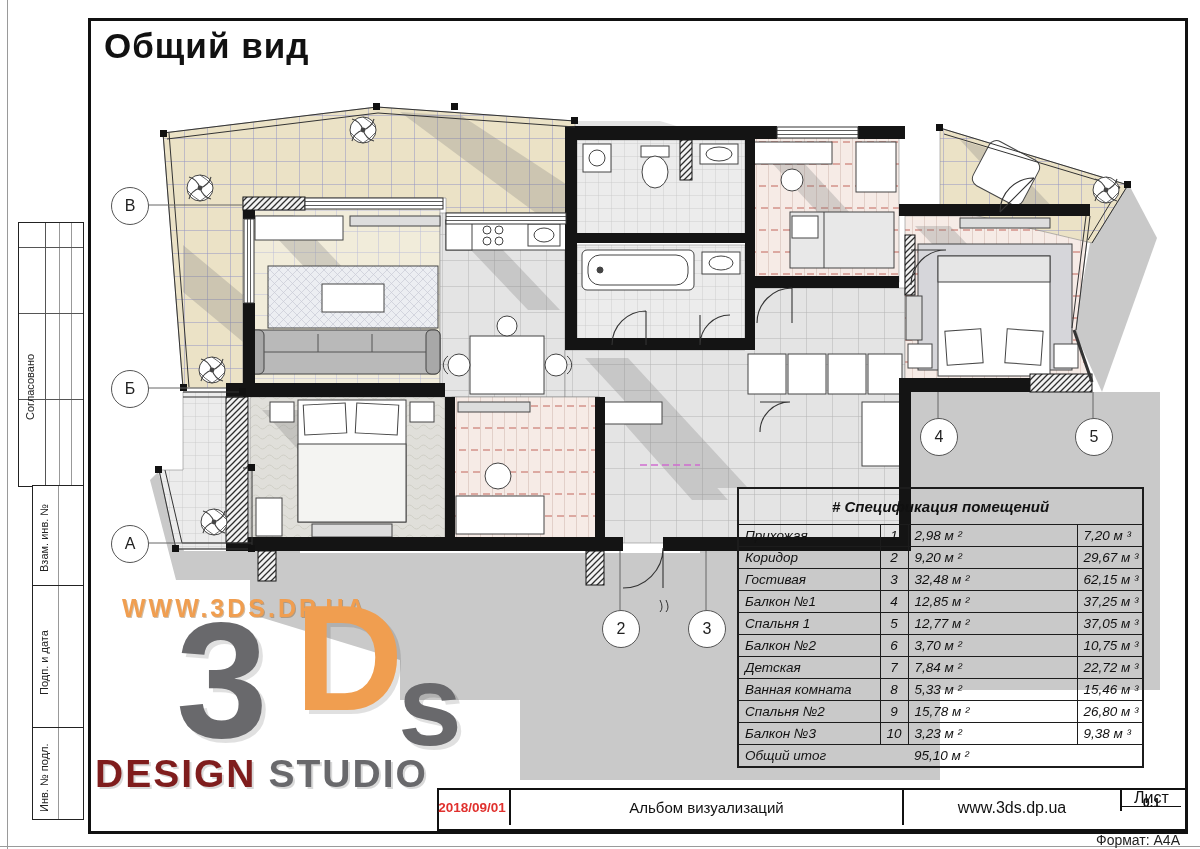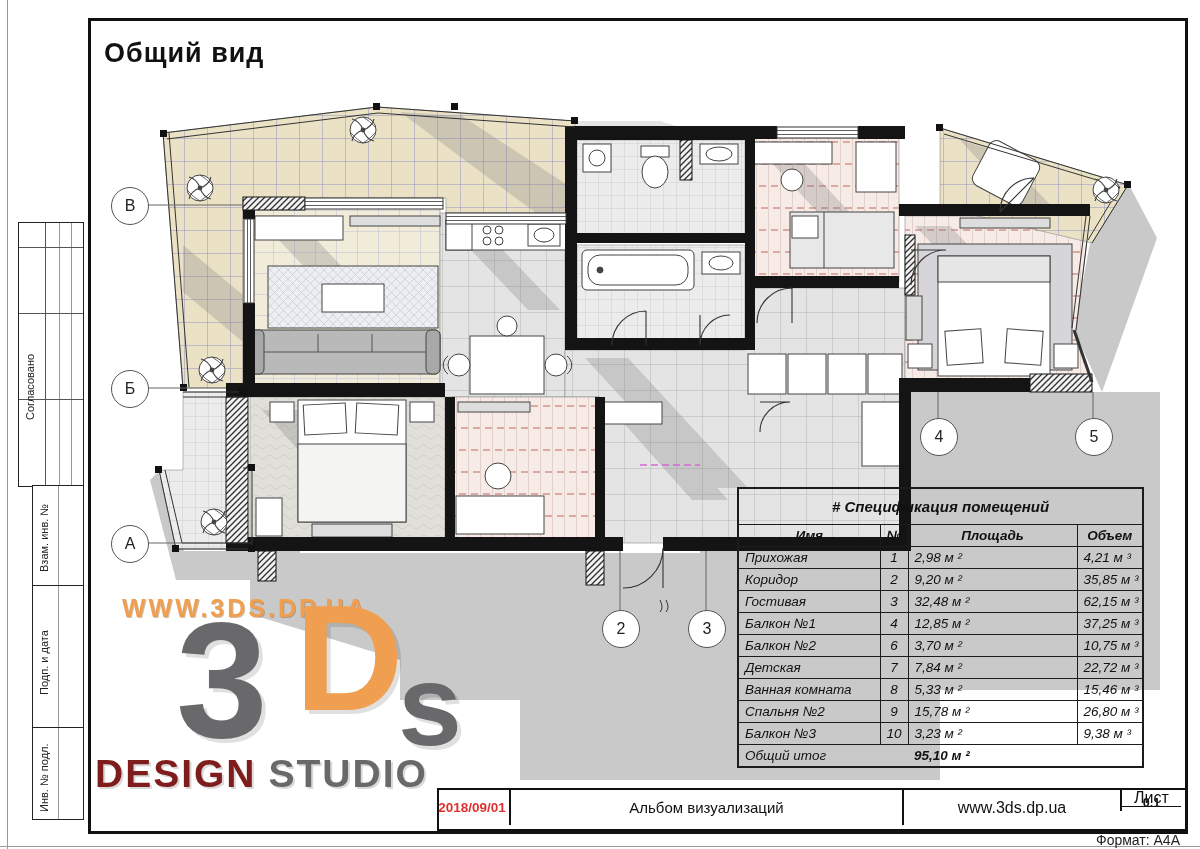--- a/index.html
+++ b/index.html
@@ -4,21 +4,21 @@
 <style>
   html,body{margin:0;padding:0;background:#fff;}
   .page{position:relative;width:1200px;height:849px;background:#fff;overflow:hidden;
         font-family:"Liberation Sans",sans-serif;color:#111;}
   .abs{position:absolute;}
   svg{display:block;}
   
   .frame{left:88px;top:18px;width:1094px;height:810px;border:3px solid #111;z-index:6;pointer-events:none;}
   .margin-line-left{left:7px;top:0;width:1px;height:849px;background:#9a9a9a;}
   .margin-line-bottom{left:0;top:846px;width:1200px;height:1px;background:#9a9a9a;}
-  .page-title{left:104px;top:38px;font-size:27px;font-weight:bold;letter-spacing:1px;z-index:7;}
+  .page-title{left:104px;top:26px;font-size:35px;font-weight:bold;letter-spacing:1px;z-index:7;}
   
   .sb{border:1px solid #222;background:#fff;z-index:5;}
   .sb .vline{position:absolute;top:0;bottom:0;width:1px;background:#555;}
   .sb .hline{position:absolute;left:0;right:0;height:1px;background:#555;}
   .sb-label{position:absolute;z-index:6;font-size:11px;color:#222;white-space:nowrap;
             transform:rotate(-90deg);transform-origin:left top;}
   
   .marker{z-index:7;width:36px;height:36px;border:1.3px solid #555;border-radius:50%;
           background:#fff;display:flex;align-items:center;justify-content:center;
           font-size:16px;color:#222;}
@@ -36,21 +36,21 @@
   .wm-design{color:#7f1d1d;} .wm-studio{color:#69696c;margin-left:12px;}
   
   .spec{left:737px;top:487px;width:405px;z-index:5;border-collapse:collapse;
         font-size:13.5px;font-style:italic;color:#111;background:transparent;table-layout:fixed;}
   .spec td,.spec th{border:1px solid #1c1c1c;padding:1px 6px;height:19px;background:transparent;
         overflow:hidden;white-space:nowrap;}
   .spec .t-title{font-size:15px;font-weight:bold;text-align:center;height:33px;border-bottom:1.5px solid #1c1c1c;}
   .spec th{font-weight:bold;text-align:center;}
   .spec .c-num{text-align:center;}
   .spec-outer{border:2px solid #1c1c1c;}
-  .no-r{border-right:none!important;} .no-l{border-left:none!important;font-weight:bold;}
+  .no-r{border-right:none!important;} .no-l{border-left:none!important;}
   
   .tb{z-index:7;border:2px solid #111;background:transparent;}
   .tb-cell{position:absolute;display:flex;align-items:center;justify-content:center;
            border-left:2px solid #111;box-sizing:border-box;}
   .tb-date{color:#e0312e;font-weight:bold;font-size:13.5px;border-left:none!important;}
   .tb-album{font-size:15px;}
   .tb-site{font-size:16px;}
   .tb-sheet{font-size:16px;border-bottom:1px solid #111;}
   .tb-sheetnum{font-size:12.5px;font-weight:bold;}
   .format-label{left:980px;top:832px;width:200px;text-align:right;font-size:14px;color:#222;z-index:7;}
@@ -379,48 +379,48 @@
         <col style="width:142px">
         <col style="width:28px">
         <col style="width:169px">
         <col style="width:66px">
       </colgroup>
     <tbody>
         <tr>
           <td class="t-title" colspan="4"># Спецификация помещений</td>
         </tr>
     <tr>
-      <th>Имя</th>
-      <th>№</th>
-      <th>Площадь</th>
-      <th>Объем</th>
-    </tr>
-    <tr>
           <td>Прихожая</td>
           <td class="c-num">1</td>
           <td>2,98 м ²</td>
-          <td>4,21 м ³</td>
+          <td>7,20 м ³</td>
         </tr>
     <tr>
           <td>Коридор</td>
           <td class="c-num">2</td>
           <td>9,20 м ²</td>
-          <td>35,85 м ³</td>
+          <td>29,67 м ³</td>
         </tr>
     <tr>
           <td>Гостивая</td>
           <td class="c-num">3</td>
           <td>32,48 м ²</td>
           <td>62,15 м ³</td>
         </tr>
     <tr>
           <td>Балкон №1</td>
           <td class="c-num">4</td>
           <td>12,85 м ²</td>
           <td>37,25 м ³</td>
+        </tr>
+    <tr>
+          <td>Спальня 1</td>
+          <td class="c-num">5</td>
+          <td>12,77 м ²</td>
+          <td>37,05 м ³</td>
         </tr>
     <tr>
           <td>Балкон №2</td>
           <td class="c-num">6</td>
           <td>3,70 м ²</td>
           <td>10,75 м ³</td>
         </tr>
     <tr>
           <td>Детская</td>
           <td class="c-num">7</td>

